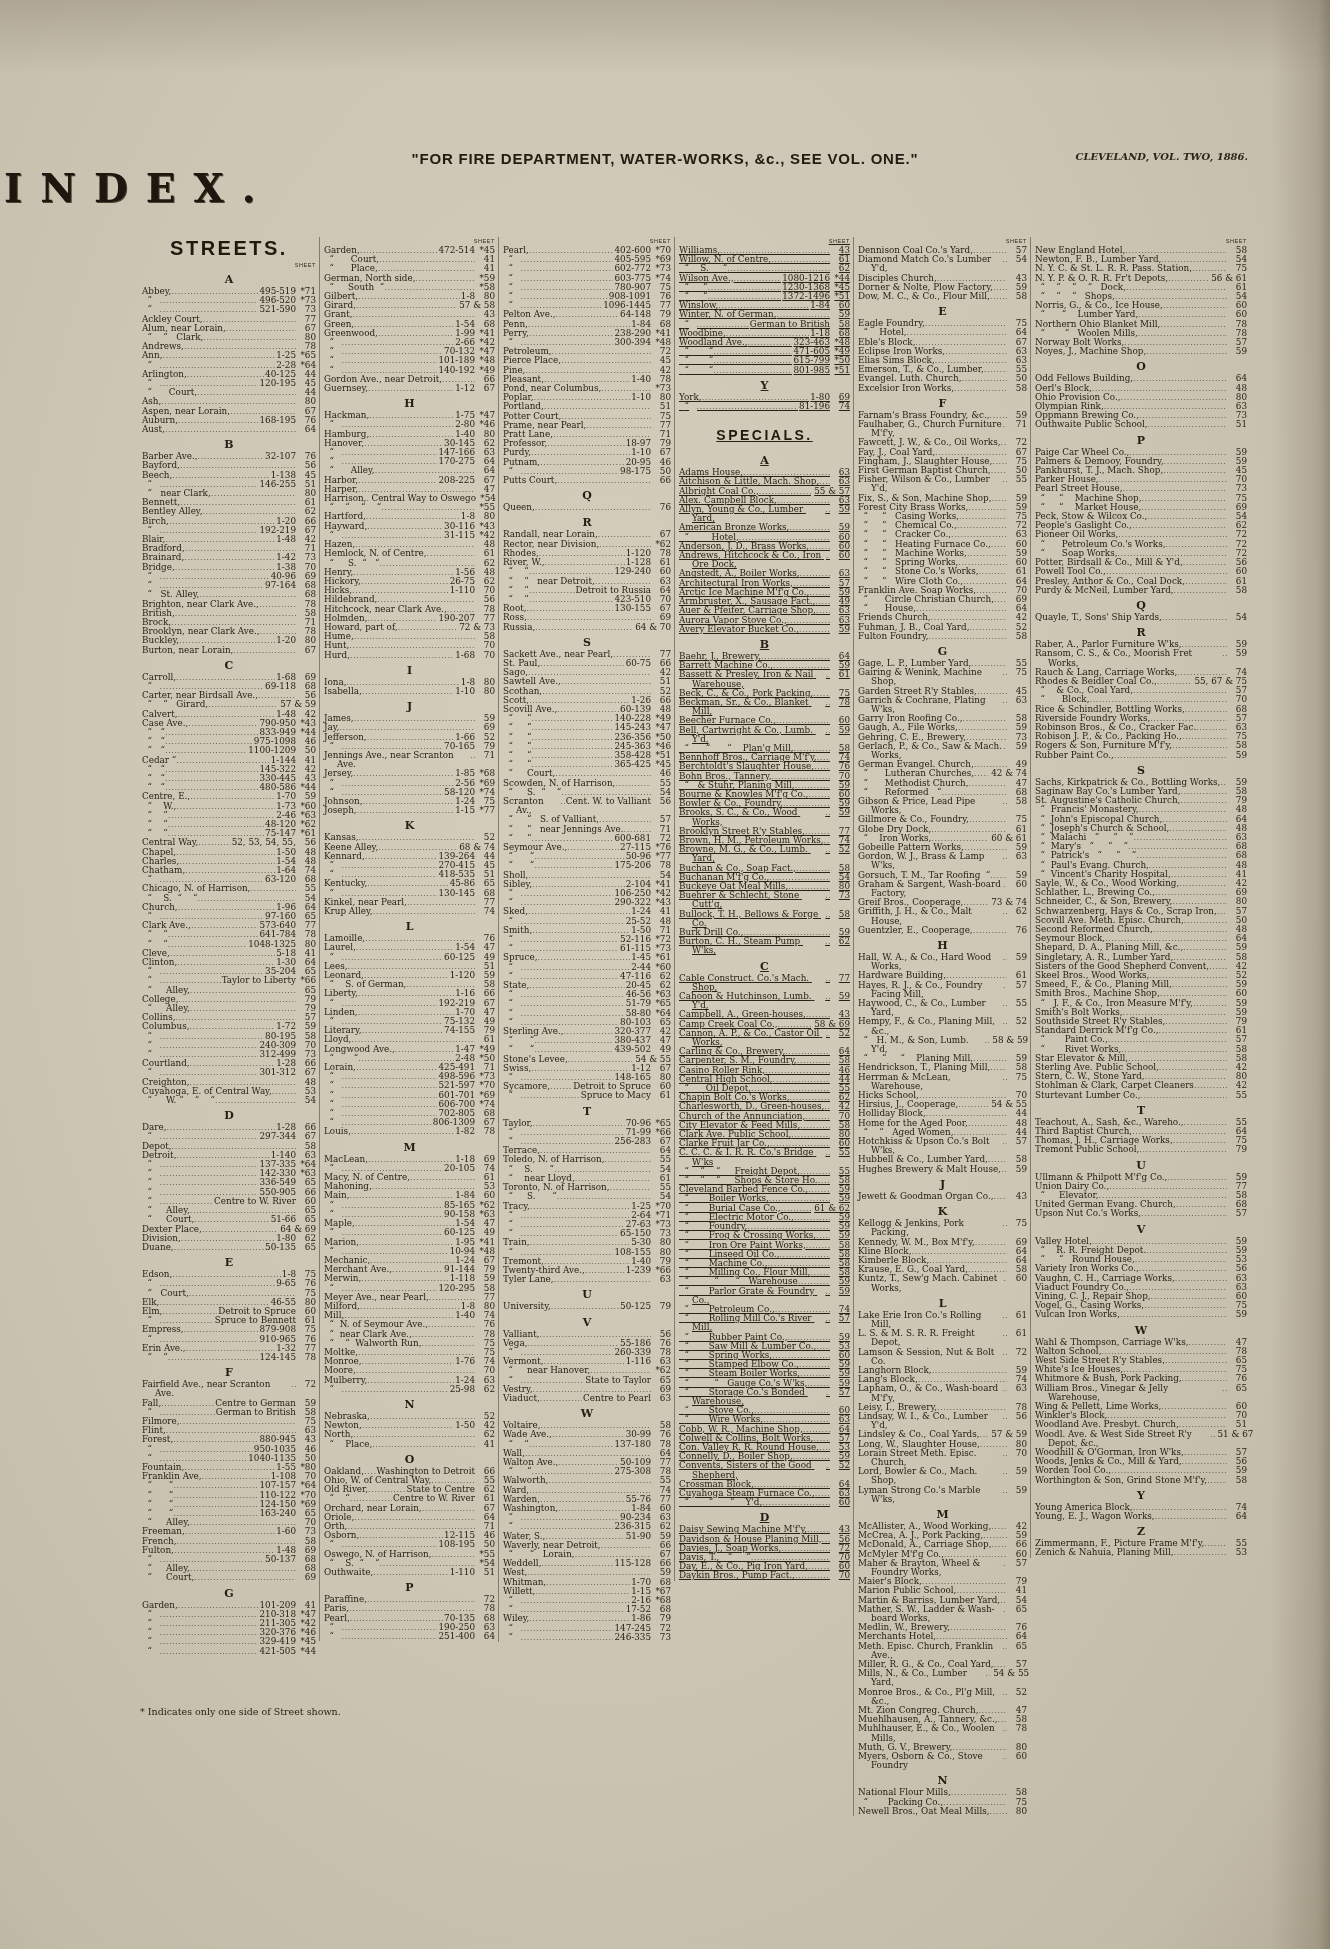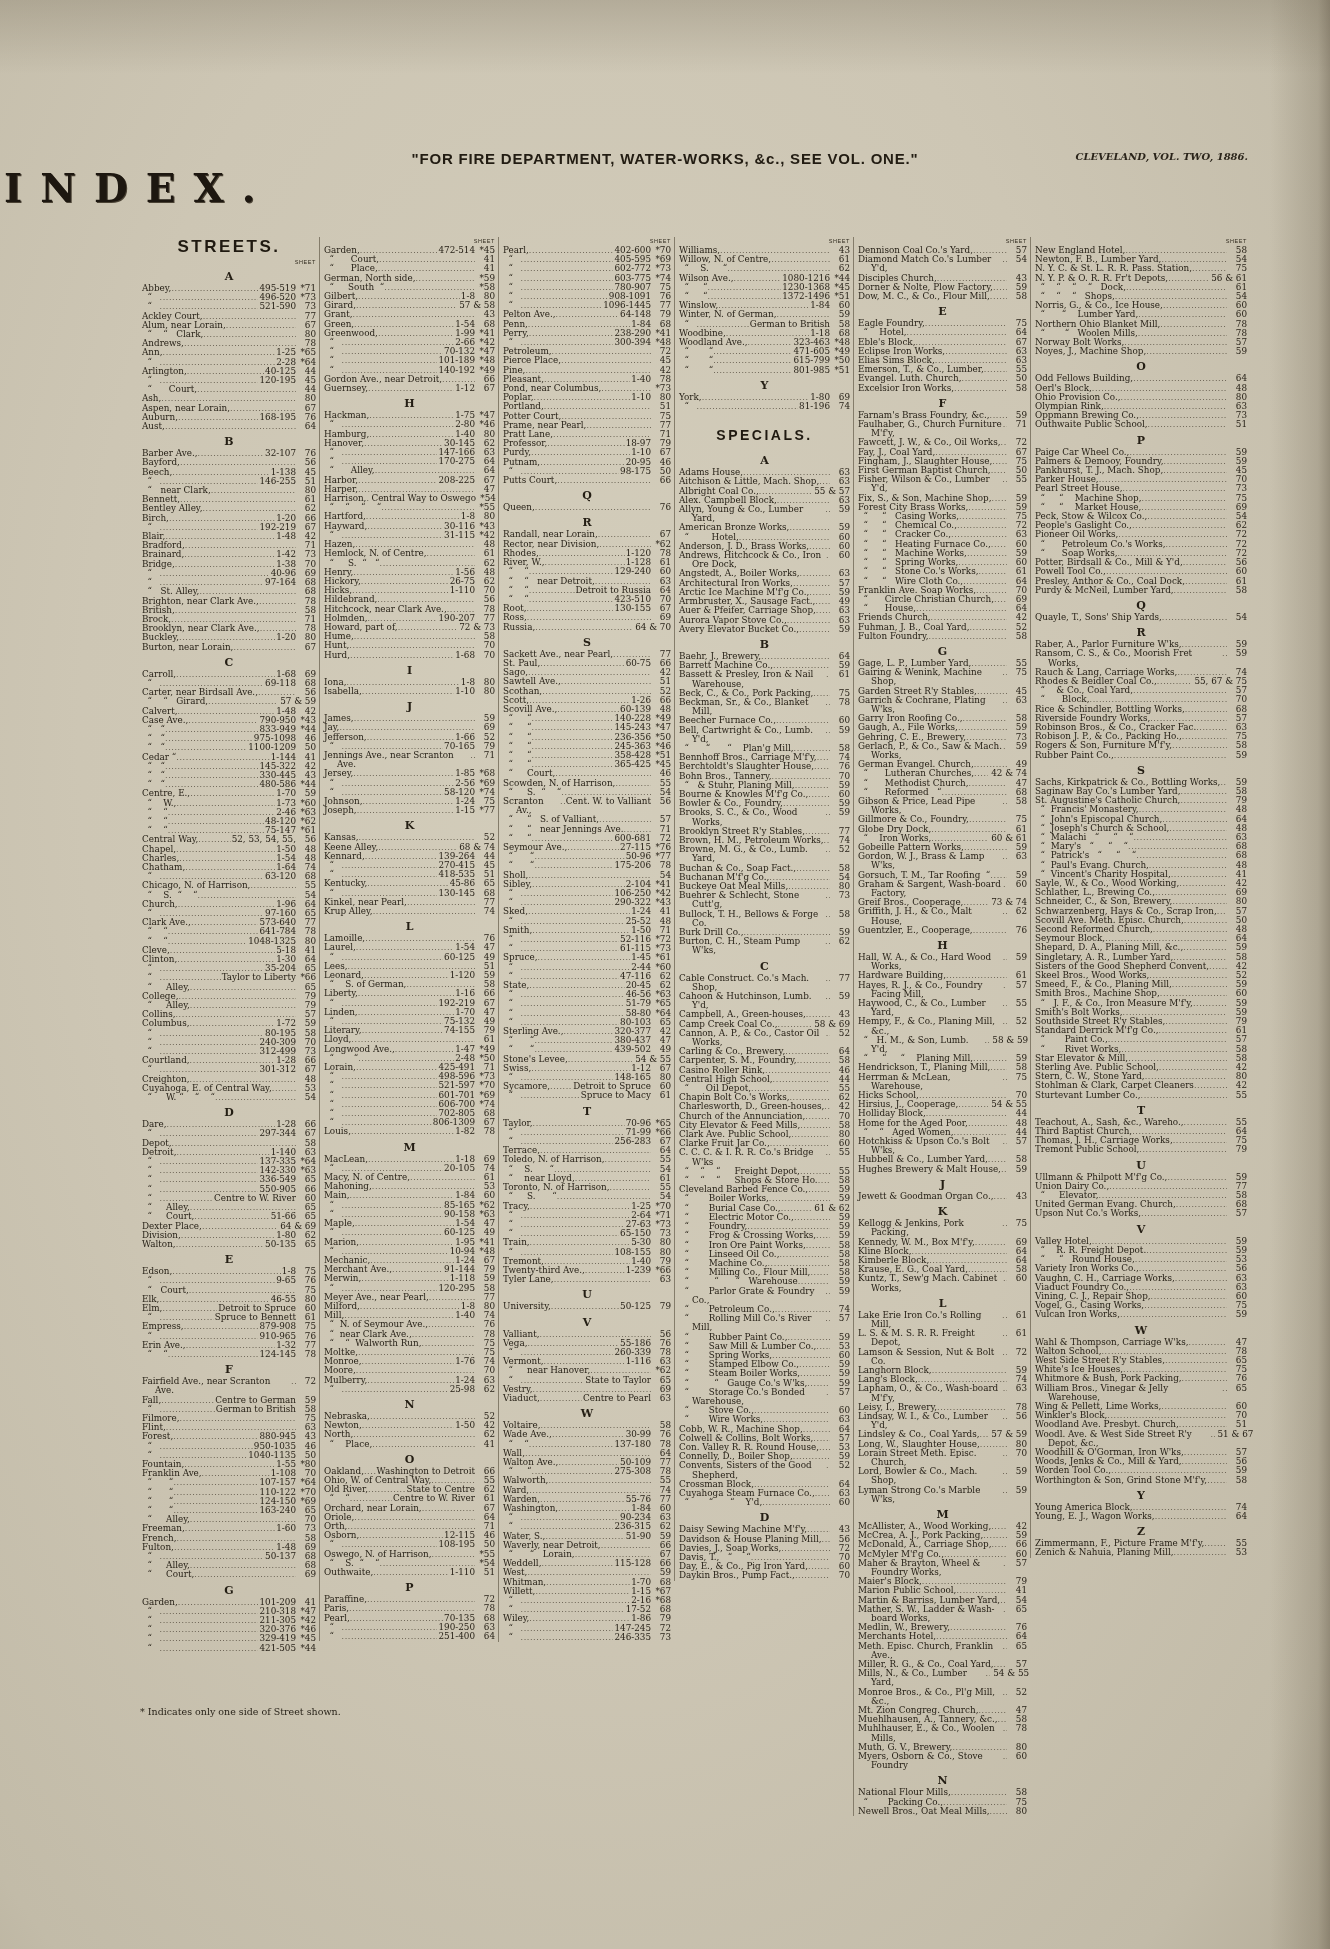--- a/index.html
+++ b/index.html
@@ -14,24 +14,24 @@
     background:linear-gradient(to bottom, rgba(100,90,70,.25) 0%, rgba(100,90,70,0) 70%);}
   .notice{position:absolute;top:150px;left:240px;width:850px;text-align:center;
     font-family:"Liberation Sans",sans-serif;font-weight:bold;font-size:15px;letter-spacing:.8px;color:#221c12;}
   .edition{position:absolute;top:151px;left:1058px;width:190px;text-align:right;
     font-size:10px;font-weight:bold;font-style:italic;color:#2a241a;}
   .index-title{position:absolute;top:165px;left:4px;width:1330px;margin:0;text-align:left;
     font-size:39px;font-weight:bold;letter-spacing:18px;color:#1d1710;
     text-shadow:1px 1px 0 #4a4234;}
   .columns{position:absolute;top:237px;left:138px;width:1112px;display:flex;align-items:flex-start;}
   .col{box-sizing:border-box;padding:0 3px 0 4px;}
-  .col0{width:181px;} .col1{width:179px;} .col2{width:176px;} .col3{width:179px;} .col4{width:177px;} .col5{width:220px;}
+  .col0{width:181px;} .col1{width:179px;} .col2{width:176px;} .col3{width:179px;text-decoration:underline;} .col4{width:177px;} .col5{width:220px;}
   .col + .col{border-left:1px solid #847c6a;}
   .sec-title{text-align:center;font-family:"Liberation Sans",sans-serif;font-weight:bold;
-    font-size:17px;letter-spacing:2.5px;color:#1f1910;margin:0 0 2px;}
+    font-size:20px;letter-spacing:2.5px;color:#1f1910;margin:0 0 2px;}
   .col3 .sec-title{margin-top:16px;margin-bottom:12px;font-size:14px;}
   .letter{text-align:center;font-weight:bold;font-size:11px;line-height:11px;margin:5px 0 2px;color:#241e14;}
   .sheet-label{text-align:right;font-family:"Liberation Sans",sans-serif;font-size:5.5px;
     letter-spacing:.6px;color:#332c20;line-height:7px;margin:1px 0 1px;}
   .entry{display:flex;align-items:baseline;font-size:8.8px;line-height:9.2px;}
   .entry .n{white-space:pre-wrap;padding-left:13px;text-indent:-13px;color:#282218;}
   .entry .dots{flex:1 1 5px;min-width:4px;overflow:hidden;white-space:nowrap;color:#41392c;}
   .entry .dots::after{content:"..................................................................";letter-spacing:.6px;font-size:8px;}
   .entry .r{white-space:nowrap;margin-left:1px;}
   .entry .s{min-width:17px;margin-left:3px;text-align:right;white-space:nowrap;}
@@ -606,21 +606,21 @@
         <span class="dots"></span>
         <span class="s">64 &amp; 69</span>
       </div>
       <div class="entry">
         <span class="n">Division,</span>
         <span class="dots"></span>
         <span class="r">1-80</span>
         <span class="s">62</span>
       </div>
       <div class="entry">
-        <span class="n">Walton,</span>
+        <span class="n">Duane,</span>
         <span class="dots"></span>
         <span class="r">50-135</span>
         <span class="s">65</span>
       </div>
       <div class="letter">E</div>
       <div class="entry">
         <span class="n">Edson,</span>
         <span class="dots"></span>
         <span class="r">1-8</span>
         <span class="s">75</span>

